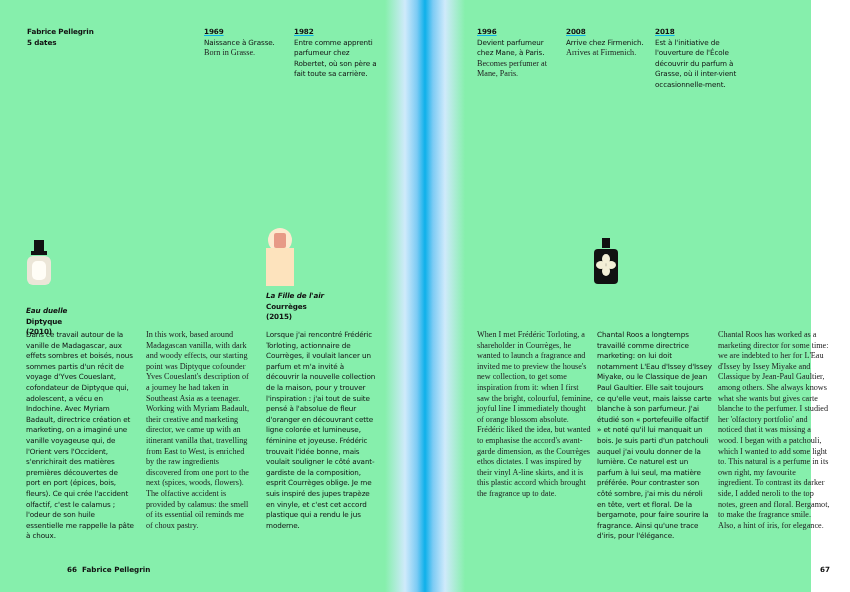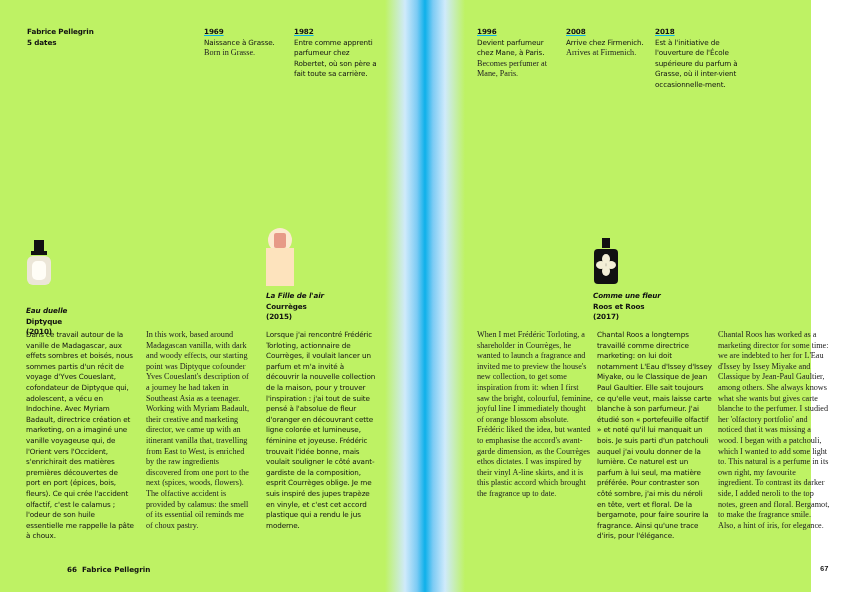--- a/index.html
+++ b/index.html
@@ -1,17 +1,17 @@
 <!DOCTYPE html>
 <html><head>
 <meta charset="utf-8">
 <style>
   html, body { margin:0; padding:0; }
   body { width:850px; height:592px; position:relative; background:#fff; overflow:hidden; color:#111; }
-  .page { position:absolute; top:0; height:592px; background:#bef264; }
+  .page { position:absolute; top:0; height:592px; background:#86efac; }
   .page.left { left:0; width:425px; }
   .page.right { left:425px; width:386px; }
   .spine { position:absolute; left:385px; top:0; width:80px; height:592px;
     background: linear-gradient(to right, rgba(255,255,255,0) 0%, #cfeafb 25%, #7ccbf4 40%, #0db0ea 50%, #7ccbf4 60%, #cfeafb 75%, rgba(255,255,255,0) 100%); }
   .sans { font-family:"DejaVu Sans", sans-serif; font-size:7.2px; line-height:10.6px; letter-spacing:-0.1px; }
   .serif { font-family:"Liberation Serif", "DejaVu Serif", serif; font-size:8.2px; line-height:10.6px; color:#222; }
   .abs { position:absolute; }
   .bold { font-weight:bold; }
   .year { text-decoration: underline; text-decoration-color:#0db0ea; text-underline-offset:1px;font-weight:bold; }
   .italic { font-style:italic; }
@@ -79,41 +79,36 @@
     <div class="sans">Devient parfumeur chez Mane, à Paris.</div>
     <div class="serif">Becomes perfumer at Mane, Paris.</div>
   </div>
   <div class="abs" style="left:141px;top:27px;width:86px;">
     <div class="sans year">2008</div>
     <div class="sans">Arrive chez Firmenich.</div>
     <div class="serif">Arrives at Firmenich.</div>
   </div>
   <div class="abs" style="left:230px;top:27px;width:86px;">
     <div class="sans year">2018</div>
-    <div class="sans">Est à l'initiative de l'ouverture de l'École supérieure du parfum à Grasse, où il inter-vient occasionnelle-ment.</div>
+    <div class="sans">Est à l'initiative de l'ouverture de l'École découvrir du parfum à Grasse, où il inter-vient occasionnelle-ment.</div>
   </div>
 
   <div class="abs" style="left:169px;top:238px;width:24px;height:46px;">
     <svg width="24" height="46" viewBox="0 0 24 46">
       <rect x="8" y="0" width="8" height="10" fill="#111"></rect>
       <rect x="0" y="11" width="24" height="35" rx="4" fill="#111"></rect>
       <g fill="#f3efd6">
         <ellipse cx="12" cy="21" rx="4" ry="5"></ellipse>
         <ellipse cx="7" cy="27" rx="5" ry="4"></ellipse>
         <ellipse cx="17" cy="27" rx="5" ry="4"></ellipse>
         <ellipse cx="12" cy="33" rx="4" ry="5"></ellipse>
       </g>
     </svg>
   </div>
-  <div class="abs sans bold" style="left:168px;top:291px;">
-    <div class="italic">Comme une fleur</div>
-    <div>Roos et Roos</div>
-    <div>(2017)</div>
-  </div>
 
   <div class="abs serif" style="left:52px;top:330px;width:116px;">When I met Frédéric Torloting, a shareholder in Courrèges, he wanted to launch a fragrance and invited me to preview the house's new collection, to get some inspiration from it: when I first saw the bright, colourful, feminine, joyful line I immediately thought of orange blossom absolute. Frédéric liked the idea, but wanted to emphasise the accord's avant-garde dimension, as the Courrèges ethos dictates. I was inspired by their vinyl A-line skirts, and it is this plastic accord which brought the fragrance up to date.</div>
   <div class="abs sans" style="left:172px;top:330px;width:115px;">Chantal Roos a longtemps travaillé comme directrice marketing: on lui doit notamment L'Eau d'Issey d'Issey Miyake, ou le Classique de Jean Paul Gaultier. Elle sait toujours ce qu'elle veut, mais laisse carte blanche à son parfumeur. J'ai étudié son « portefeuille olfactif » et noté qu'il lui manquait un bois. Je suis parti d'un patchouli auquel j'ai voulu donner de la lumière. Ce naturel est un parfum à lui seul, ma matière préférée. Pour contraster son côté sombre, j'ai mis du néroli en tête, vert et floral. De la bergamote, pour faire sourire la fragrance. Ainsi qu'une trace d'iris, pour l'élégance.</div>
   <div class="abs serif" style="left:293px;top:330px;width:112px;">Chantal Roos has worked as a marketing director for some time: we are indebted to her for L'Eau d'Issey by Issey Miyake and Classique by Jean-Paul Gaultier, among others. She always knows what she wants but gives carte blanche to the perfumer. I studied her 'olfactory portfolio' and noticed that it was missing a wood. I began with a patchouli, which I wanted to add some light to. This natural is a perfume in its own right, my favourite ingredient. To contrast its darker side, I added neroli to the top notes, green and floral. Bergamot, to make the fragrance smile. Also, a hint of iris, for elegance.</div>
 
-  <div class="abs folio" style="left:395px;top:565px;font-family:Liberation Mono, monospace;">67</div>
+  <div class="abs folio" style="left:395px;top:565px;">67</div>
 </div>
 
 <div class="spine"></div>
 
 </body></html>

